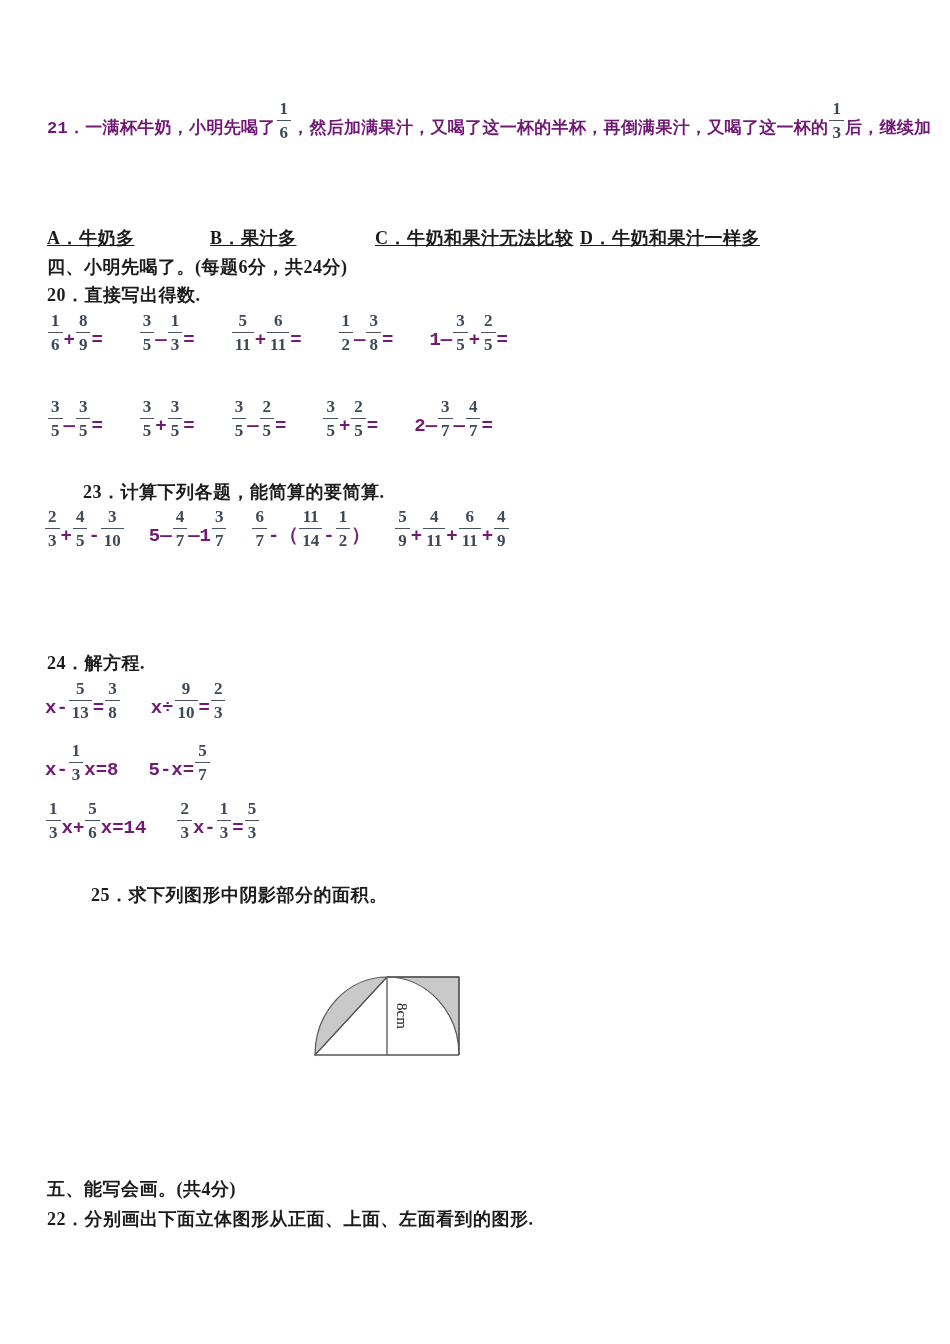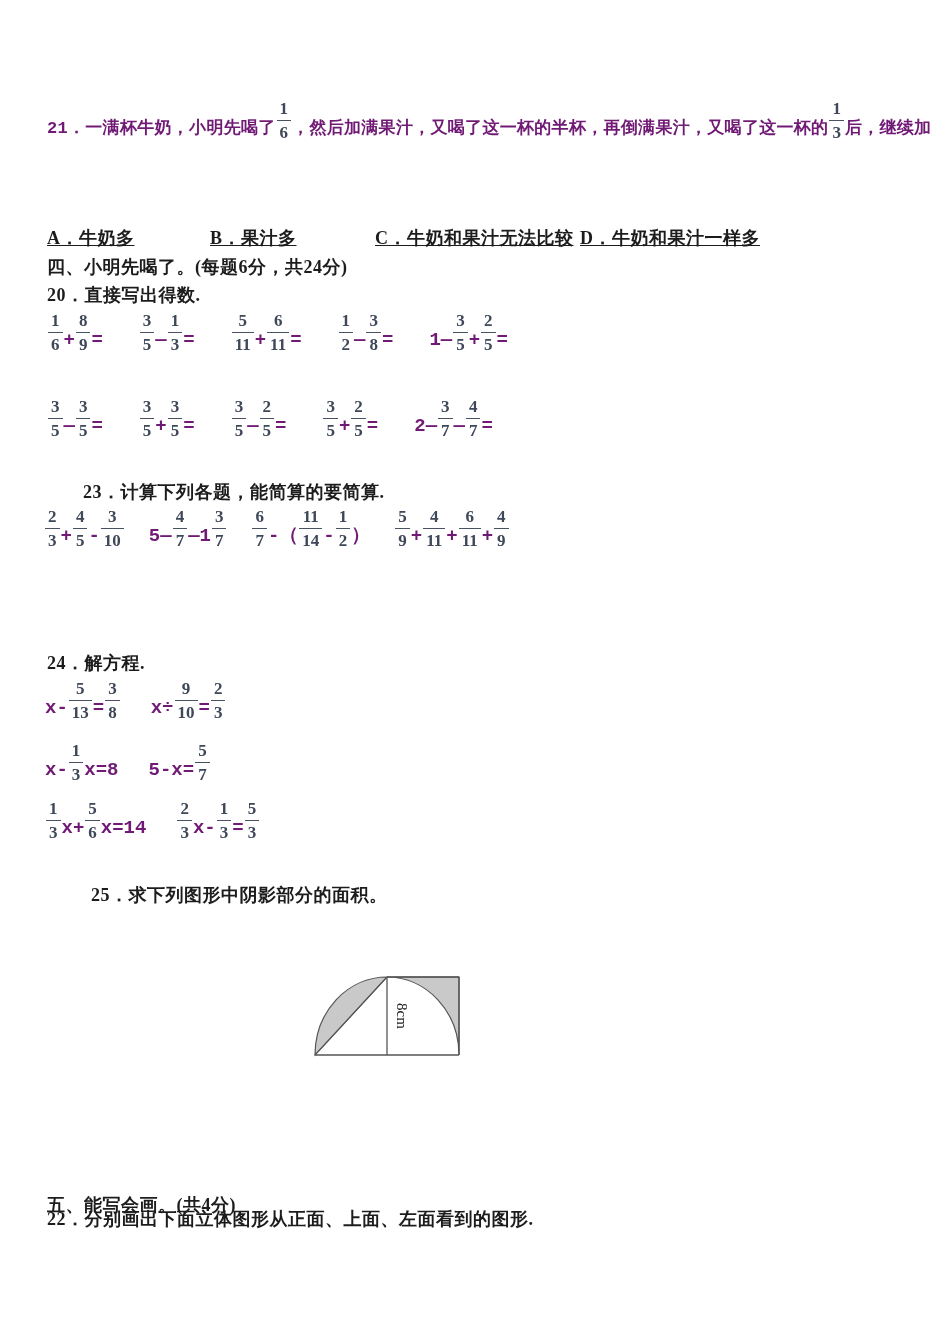--- a/index.html
+++ b/index.html
@@ -342,16 +342,16 @@
       <path d="M 74 2 A 72 78 0 0 1 146 80 L 146 2 Z" fill="#c9c9c9" stroke="#555" stroke-width="1.2"></path>
       <line x1="2" y1="80" x2="146" y2="80" stroke="#555" stroke-width="1.3"></line>
       <line x1="2" y1="80" x2="74" y2="2" stroke="#555" stroke-width="1.1"></line>
       <line x1="74" y1="2" x2="74" y2="80" stroke="#555" stroke-width="1.3"></line>
       <line x1="74" y1="2" x2="146" y2="2" stroke="#555" stroke-width="1.3"></line>
       <line x1="146" y1="2" x2="146" y2="80" stroke="#555" stroke-width="1.3"></line>
       <text transform="rotate(90 84 41)" x="84" y="41" text-anchor="middle" font-size="15" fill="#222">8cm</text>
     </svg>
   </div>
 
-  <div class="cn abs" style="top:1178px;left:47px;margin-top:16px;">五、能写会画。(共4分)</div>
+  <div class="cn abs" style="top:1178px;left:47px;">五、能写会画。(共4分)</div>
   <div class="cn abs" style="top:1208px;left:47px;">22．分别画出下面立体图形从正面、上面、左面看到的图形.</div>
 
 </div>
 
 </body></html>

